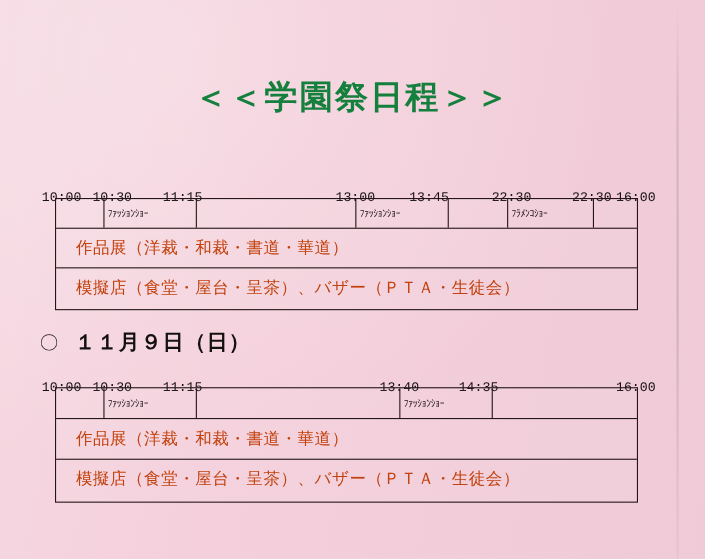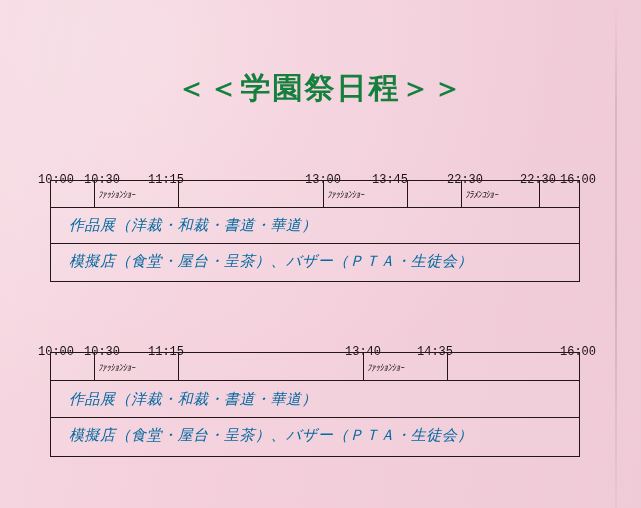--- a/index.html
+++ b/index.html
@@ -75,21 +75,20 @@
     color: #171013;
     white-space: nowrap;
     font-family: Liberation Mono, monospace;
   }
 
   .grid {
     position: absolute;
     border: 1.6px solid #231518;
     box-sizing: border-box;
     background: rgba(255,255,255,0.06);
-    font-style: italic;
   }
   .grid .vline {
     position: absolute;
     top: 0;
     width: 1.3px;
     background: #231518;
   }
   .grid .hline {
     position: absolute;
     left: 0;
@@ -104,21 +103,21 @@
     color: #1a1014;
     white-space: nowrap;
     letter-spacing: -0.3px;
     transform: scaleX(0.92);
     transform-origin: left center;
   }
   .grid .rowlabel {
     position: absolute;
     font-size: 15px;
     letter-spacing: 0.5px;
-    color: #0369a1;
+    color: #c2410c;
     white-space: nowrap;
   }
 </style>
 </head>
 <body>
 
 <div class="paper"></div>
 <div class="fold"></div>
 
 <div class="content">
@@ -150,20 +149,23 @@
     <div class="vline" style="left:488px; height:26px;"></div>
 
     <span class="event" style="left:47px;  top:9px;">ﾌｧｯｼｮﾝｼｮｰ</span>
     <span class="event" style="left:276px; top:9px;">ﾌｧｯｼｮﾝｼｮｰ</span>
     <span class="event" style="left:414px; top:9px;">ﾌﾗﾒﾝｺｼｮｰ</span>
 
     <span class="rowlabel" style="left:18px; top:35px;">作品展（洋裁・和裁・書道・華道）</span>
     <span class="rowlabel" style="left:18px; top:71px;">模擬店（食堂・屋台・呈茶）、バザー（ＰＴＡ・生徒会）</span>
   </div>
 
+  <div class="day-heading" style="top:298px; left:36px;">
+    <span class="marker">〇</span><span>１１月９日（日）</span>
+  </div>
 
   <div class="timescale" style="top:333px; left:0; width:641px;">
     <span class="tick" style="left:38px;">10:00</span>
     <span class="tick" style="left:84px;">10:30</span>
     <span class="tick" style="left:148px;">11:15</span>
     <span class="tick" style="left:345px;">13:40</span>
     <span class="tick" style="left:417px;">14:35</span>
     <span class="tick" style="left:560px;">16:00</span>
   </div>
 

